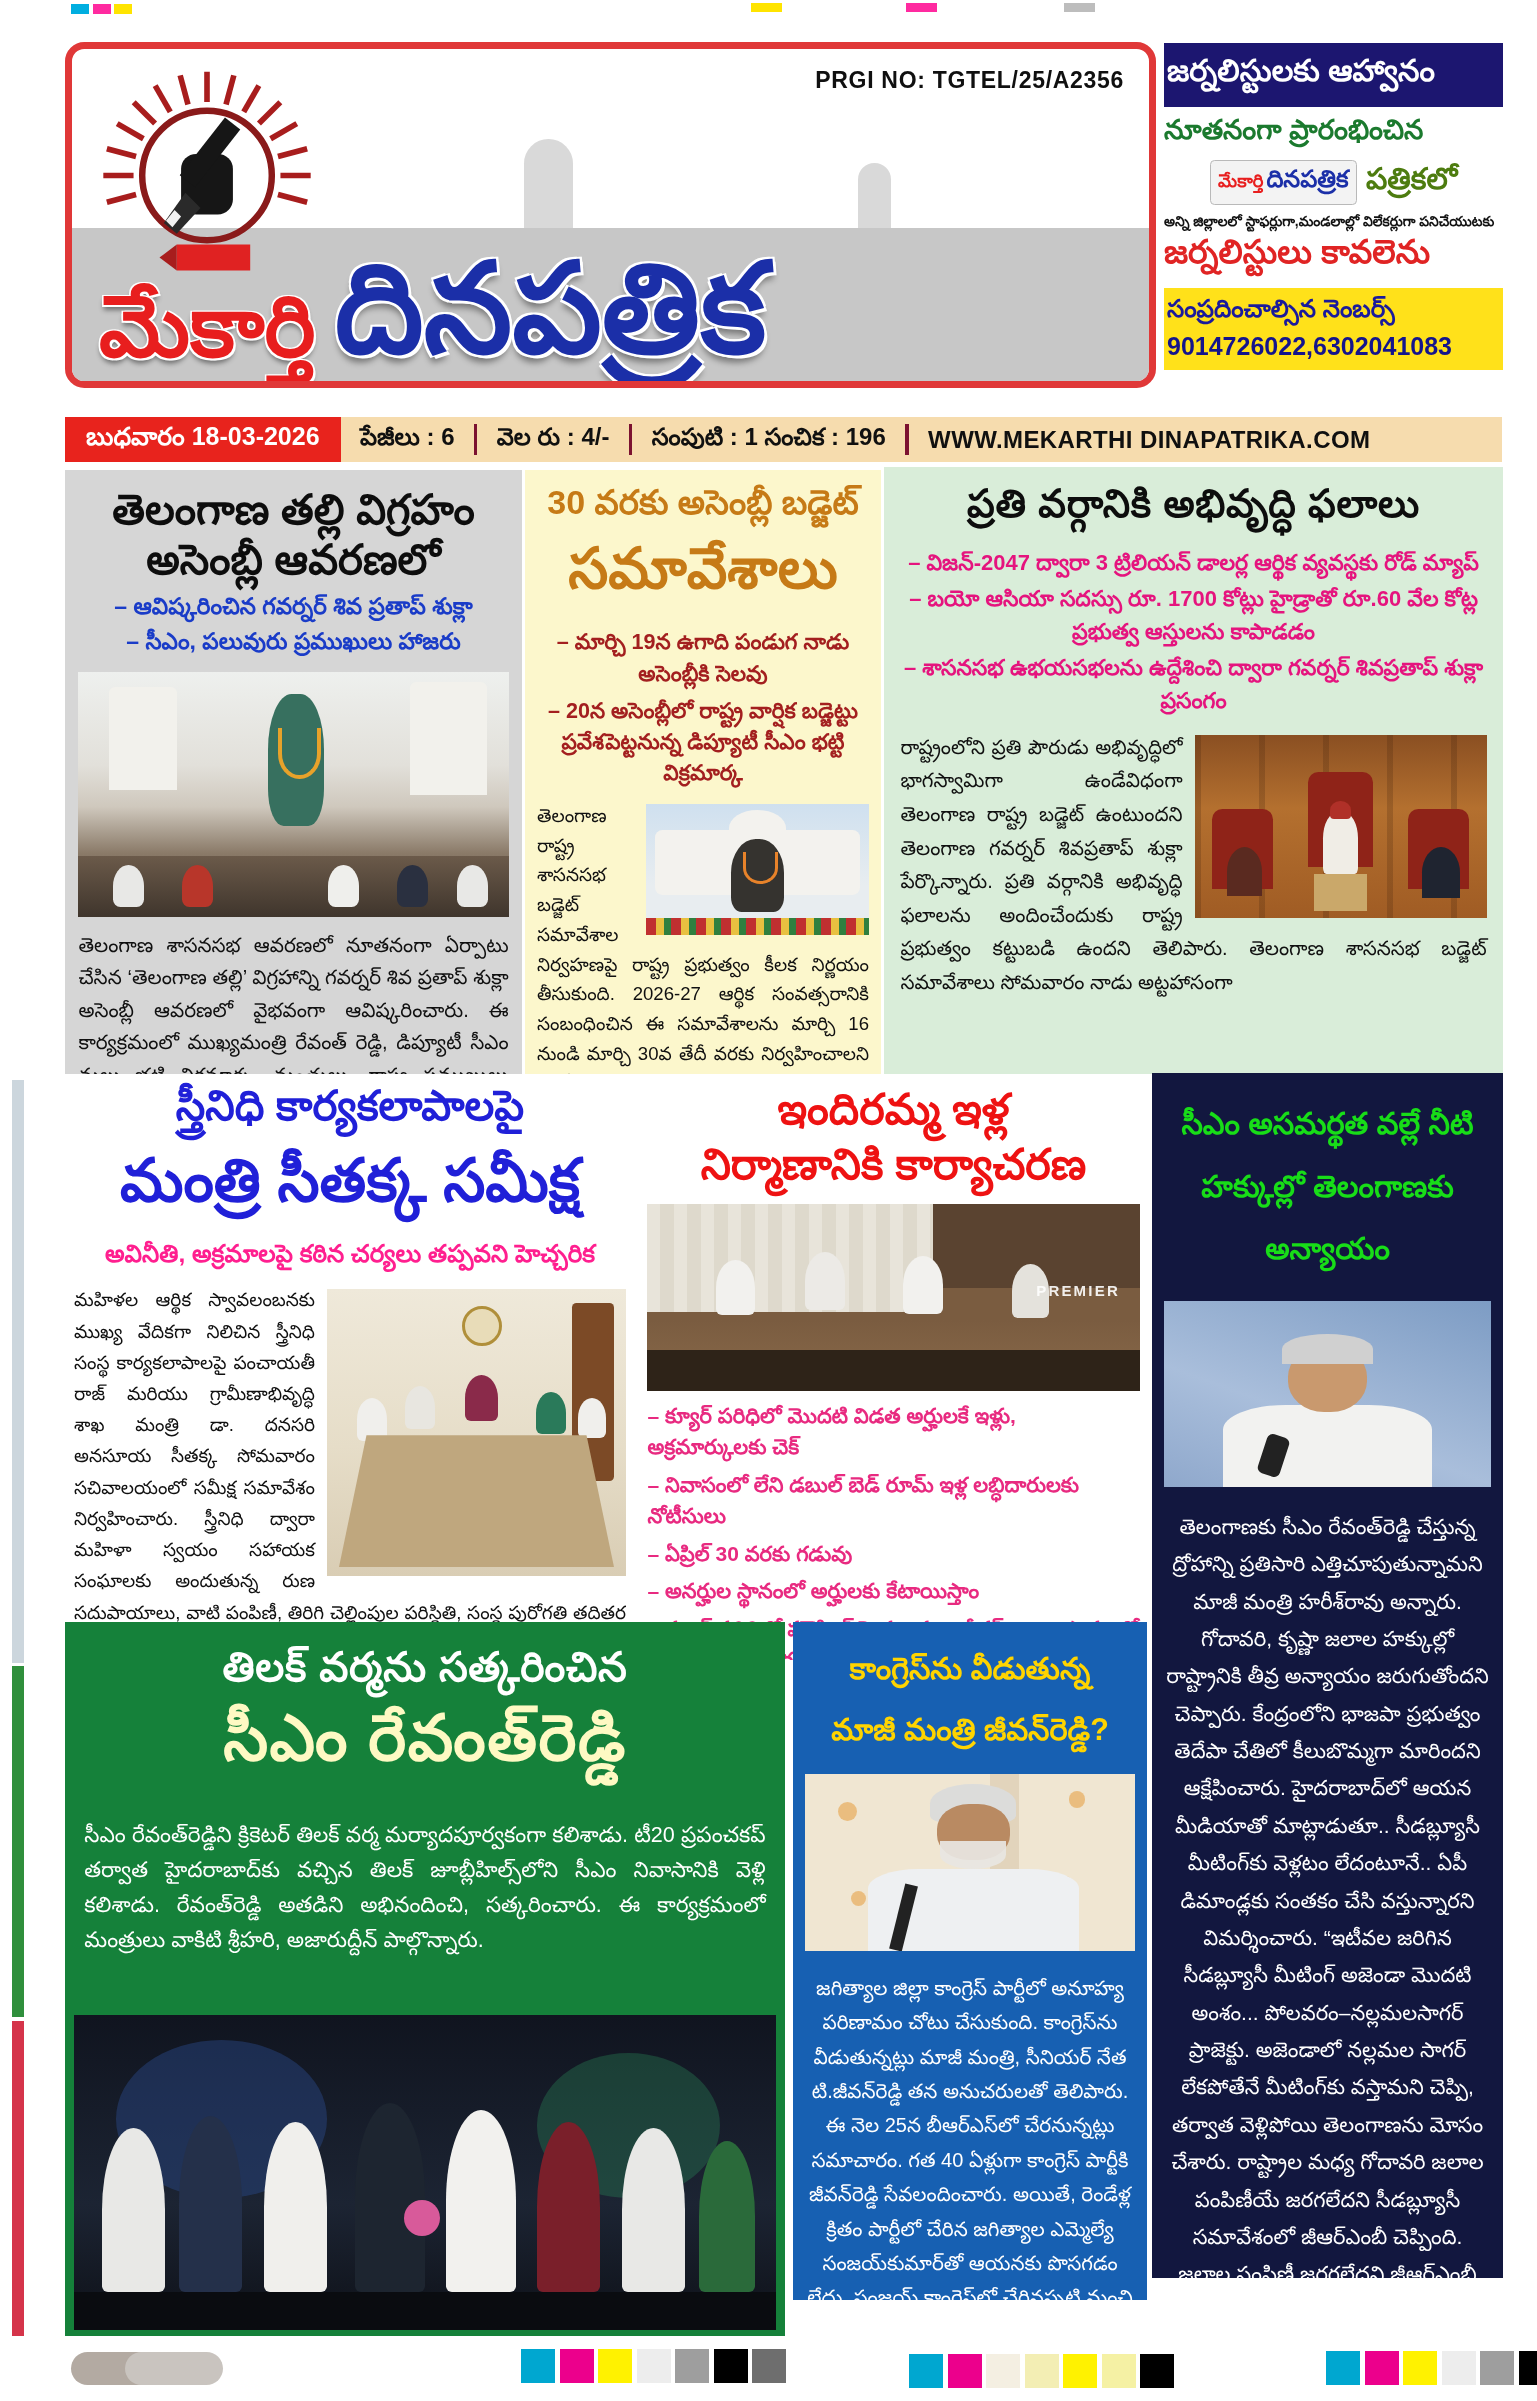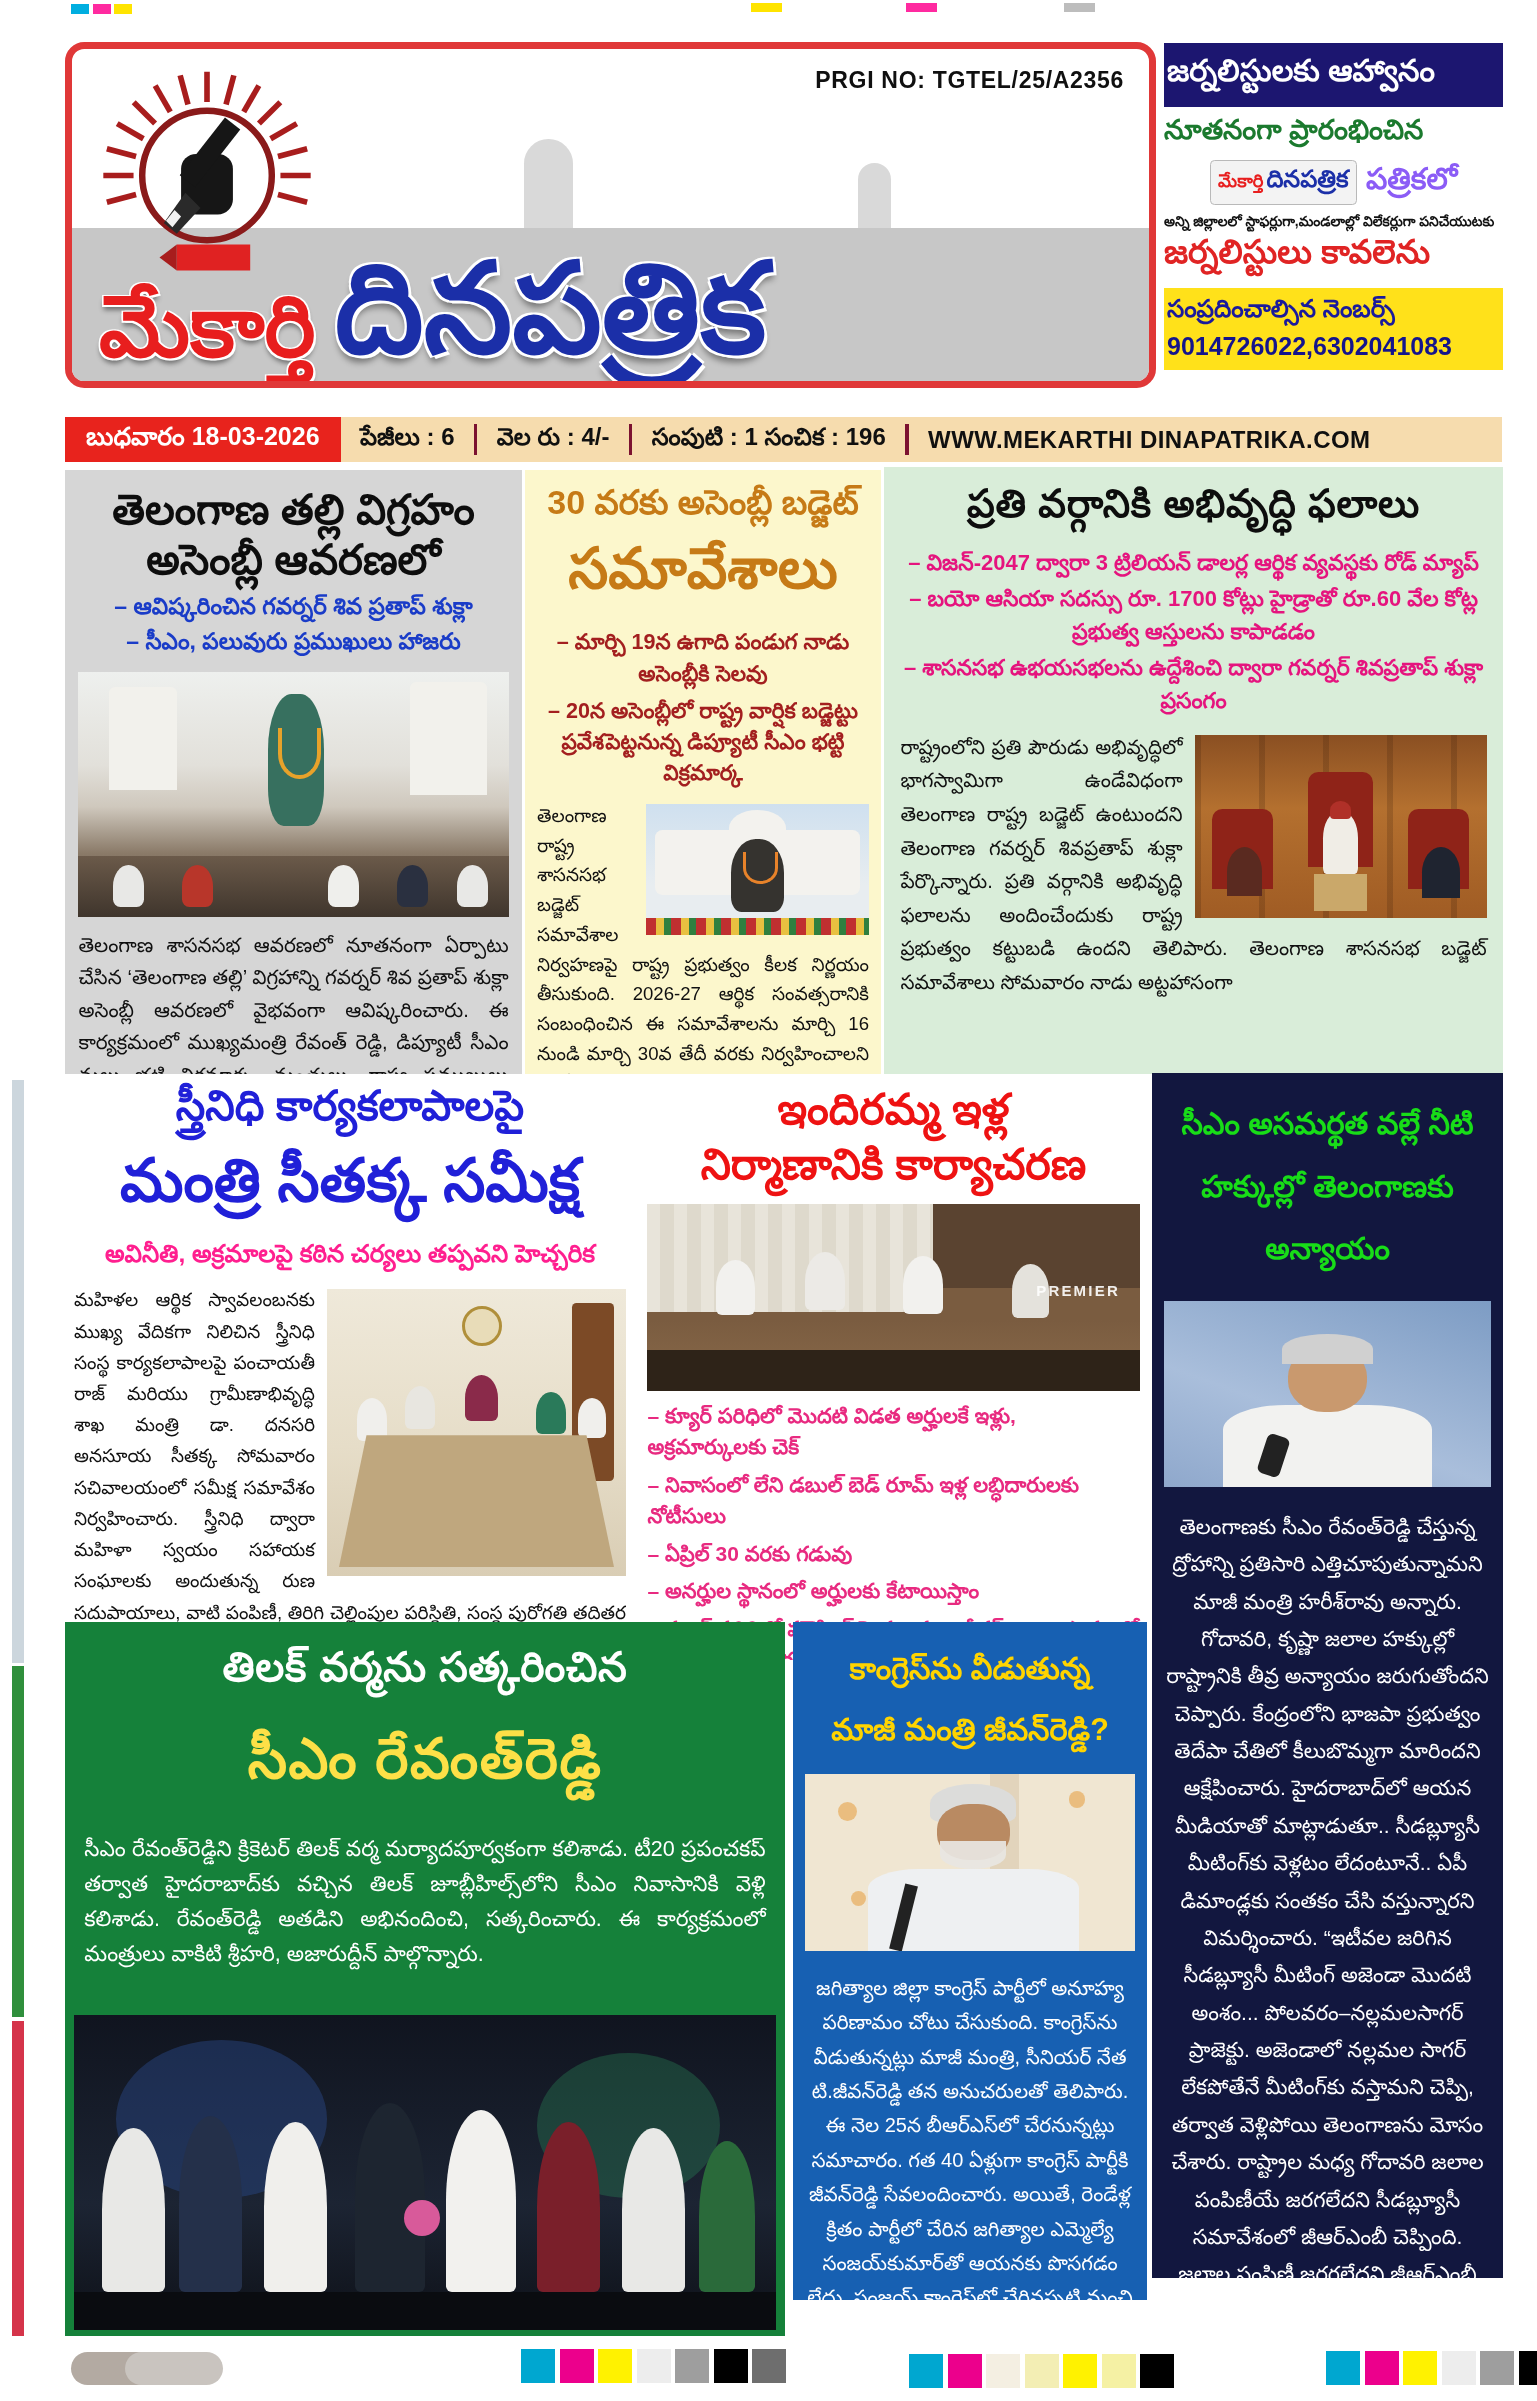--- a/index.html
+++ b/index.html
@@ -36,21 +36,21 @@
 
   
   .adbox{position:absolute;left:1164px;top:43px;width:339px;height:336px;background:#fff;text-align:left;}
   .ad-banner{background:#1c1670;color:#fff;font-size:30.5px;font-weight:bold;padding:10.4px 3px;}
   .ad-line1{color:#1b7a2e;font-size:27.5px;font-weight:bold;margin-top:7.4px;}
   .ad-logo-row{display:flex;align-items:center;justify-content:center;gap:9px;margin-top:7.4px;}
   .mini-logo{display:inline-flex;align-items:baseline;gap:3px;border:1.5px solid #b9b9b9;background:#f3f3f3;
              border-radius:4.5px;padding:4.5px 7.4px;}
   .ml-red{color:#e81e1e;font-size:18px;font-weight:bold;}
   .ml-blue{color:#1b2fa8;font-size:24px;font-weight:bold;}
-  .ad-line2{color:#8b5cf6;font-size:30px;font-weight:bold;}
+  .ad-line2{color:#4d7c0f;font-size:30px;font-weight:bold;}
   .ad-staff{color:#111;font-size:13.8px;font-weight:bold;margin-top:9px;}
   .ad-wanted{color:#e02424;font-size:33px;font-weight:bold;}
   .ad-contact{background:#ffe11a;margin-top:9px;padding:7.4px 3px 9px;}
   .ad-contact-label{color:#1a1a9c;font-size:24.5px;font-weight:bold;}
   .ad-phones{color:#14148c;font-size:25px;font-weight:bold;margin-top:3px;}
 
   
   .datebar{position:absolute;left:65px;top:417px;width:1437px;height:45px;background:#f6dcae;
            display:flex;align-items:center;}
   .date-red{background:#e8231d;color:#fff;font-size:25px;font-weight:bold;height:100%;
@@ -149,21 +149,21 @@
           background:linear-gradient(200deg,#7d9cc4,#a9bedb 60%,#8fa8cc);}
   .p6-body{left:18%;bottom:0;width:64%;height:44%;background:#f2f2f0;border-radius:30% 30% 0 0;}
   .p6-face{left:38%;bottom:40%;width:24%;height:36%;background:#c9996e;border-radius:46%;}
   .p6-hair{left:36%;bottom:66%;width:28%;height:16%;background:#d0d0d0;border-radius:50% 50% 0 0;}
   .p6-mic{left:30%;bottom:6%;width:7%;height:22%;background:#222;border-radius:6px;transform:rotate(18deg);}
   .a6-body{color:#fff;font-size:21px;line-height:1.78;text-align:center;}
 
   
   .art-tilak{left:65px;top:1622px;width:720px;height:714px;background:#15813a;padding:22px 19.3px 0;}
   .a7-kicker{color:#fff;font-size:41px;font-weight:bold;text-align:center;letter-spacing:0.7px;}
-  .a7-h{color:#fde047;font-size:56px;font-weight:900;text-align:center;margin-top:25px;letter-spacing:1.5px;}
+  .a7-h{color:#fef9c3;font-size:64px;font-weight:900;text-align:center;letter-spacing:1.5px;}
   .a7-body{color:#fff;font-size:21.6px;line-height:1.62;text-align:justify;margin-top:27px;}
   .photo7{position:absolute;left:9px;right:9px;bottom:6px;height:315px;
           background:linear-gradient(180deg,#10141f,#1c2433 60%,#0e1118);}
   .p7-glow1{left:6%;top:8%;width:30%;height:50%;border-radius:50%;background:rgba(42,74,138,.45);}
   .p7-glow2{right:8%;top:12%;width:26%;height:46%;border-radius:50%;background:rgba(42,138,90,.35);}
   .p7-floor{left:0;bottom:0;width:100%;height:12%;background:#0a0c10;}
   .p7-p{border-radius:50% 50% 6px 6px;}
   .p7-bouquet{left:47%;bottom:30%;width:36px;height:36px;border-radius:50%;background:#d85a9a;}
 
   

